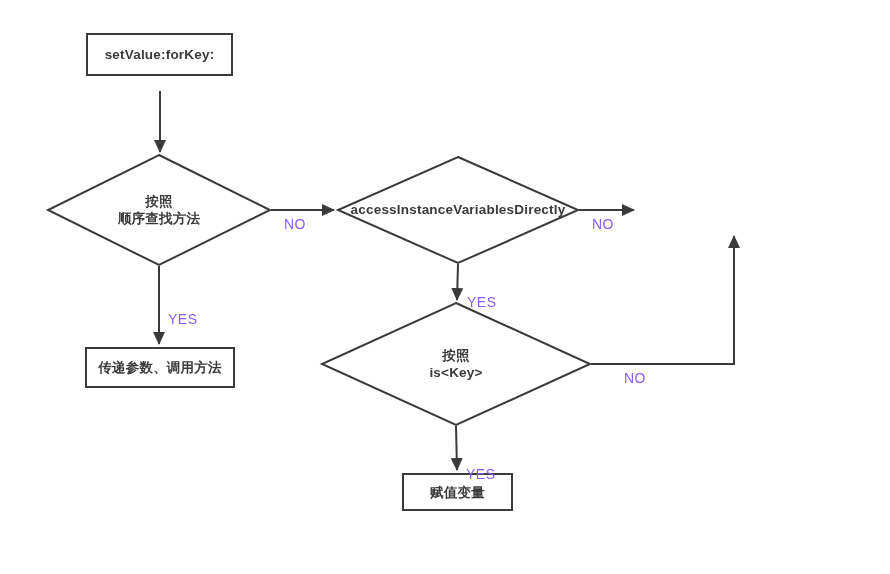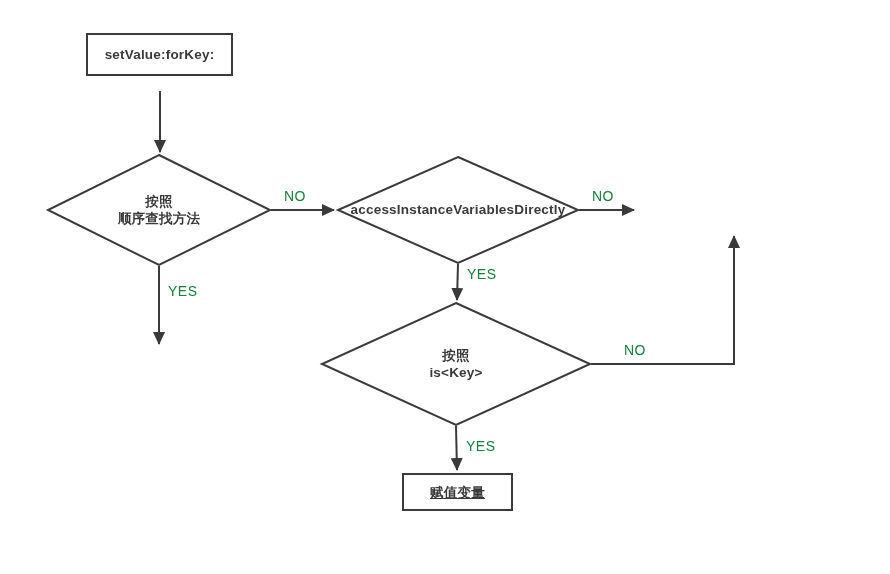--- a/index.html
+++ b/index.html
@@ -49,24 +49,25 @@
     text-align: center;
     color: #3a3a3a;
     font-weight: 700;
     font-size: 13.5px;
     line-height: 17.5px;
     letter-spacing: 0.2px;
     pointer-events: none;
   }
   .edge-label {
     position: absolute;
-    color: #15803d;
+    color: #8b5cf6;
     font-size: 14px;
     font-weight: 400;
     letter-spacing: 0.5px;
+    margin-top: 28px;
   }
 </style>
 </head>
 <body>
 
 <div class="canvas">
 
   <svg width="890" height="574" viewBox="0 0 890 574">
     <defs>
       <marker id="arrow" markerUnits="userSpaceOnUse" markerWidth="14" markerHeight="12" refX="12" refY="6" orient="auto">
@@ -85,22 +86,25 @@
     <polygon points="159,155 270,210 159,265 48,210" fill="#ffffff" stroke="#3a3a3a" stroke-width="2"></polygon>
     <polygon points="458,157 578,210 458,263 338,210" fill="#ffffff" stroke="#3a3a3a" stroke-width="2"></polygon>
     <polygon points="456,303 590,364 456,425 322,364" fill="#ffffff" stroke="#3a3a3a" stroke-width="2"></polygon>
   </svg>
 
   <div class="rect-node" style="left:86px; top:33px; width:147px; height:43px;">
     <span>setValue:forKey:</span>
   </div>
 
 
+  <div class="rect-node" style="left:85px; top:347px; width:150px; height:41px;">
+    <span>传递参数、调用方法</span>
+  </div>
 
-  <div class="rect-node" style="left:402px; top:473px; width:111px; height:38px;text-decoration:underline;">
+  <div class="rect-node" style="left:402px; top:473px; width:111px; height:38px;">
     <span>赋值变量</span>
   </div>
 
   <div class="diamond-text" style="left:48px; top:155px; width:222px; height:110px;">
     <div>按照</div>
     <div>顺序查找方法</div>
   </div>
 
   <div class="diamond-text" style="left:338px; top:157px; width:240px; height:106px;">
     <div>accessInstanceVariablesDirectly</div>

